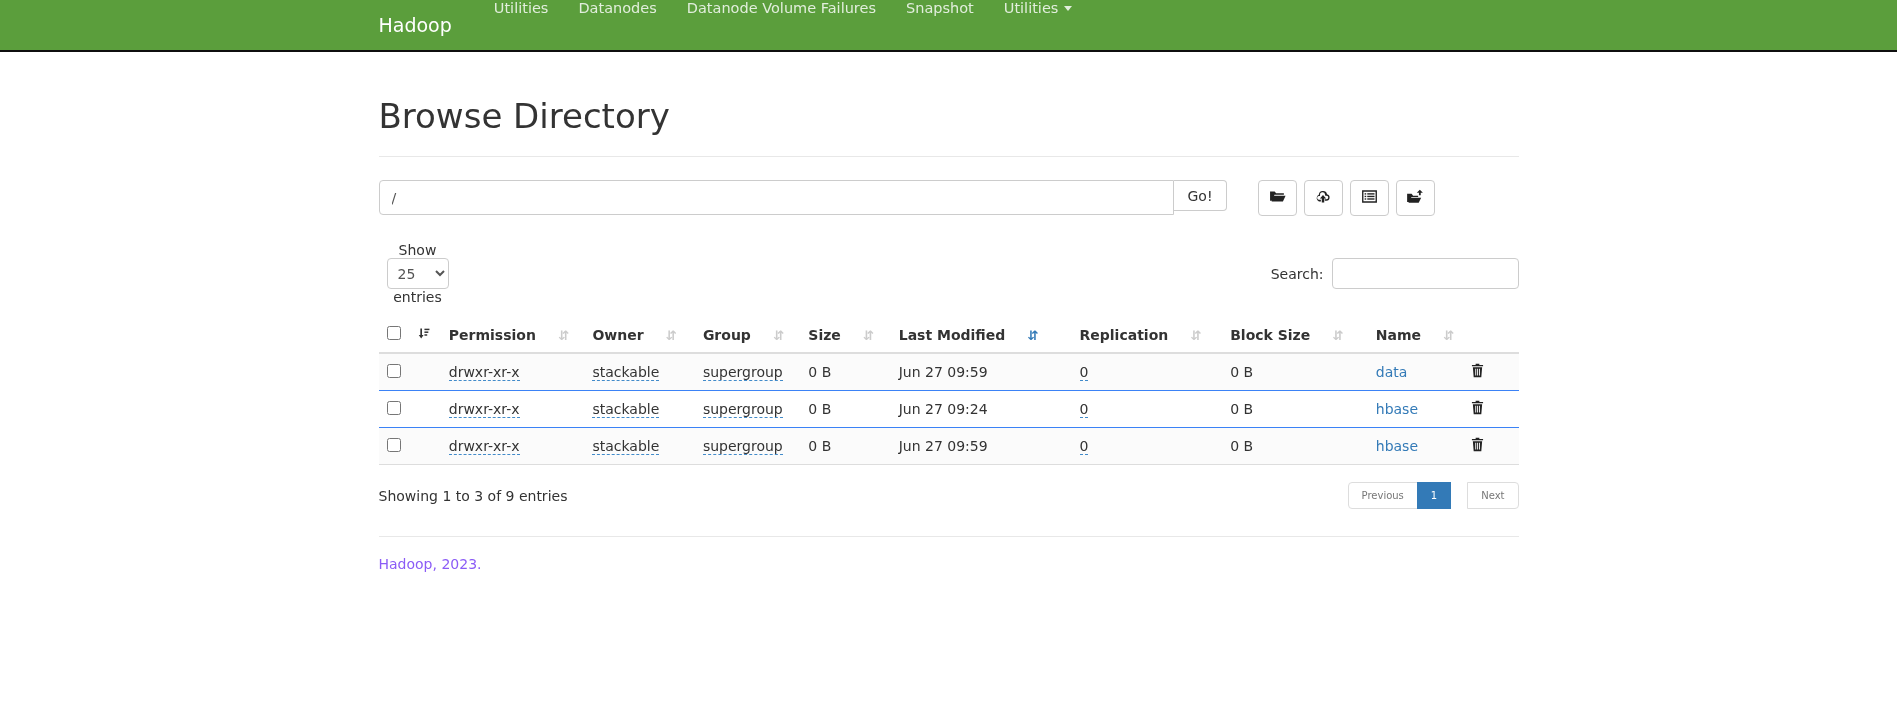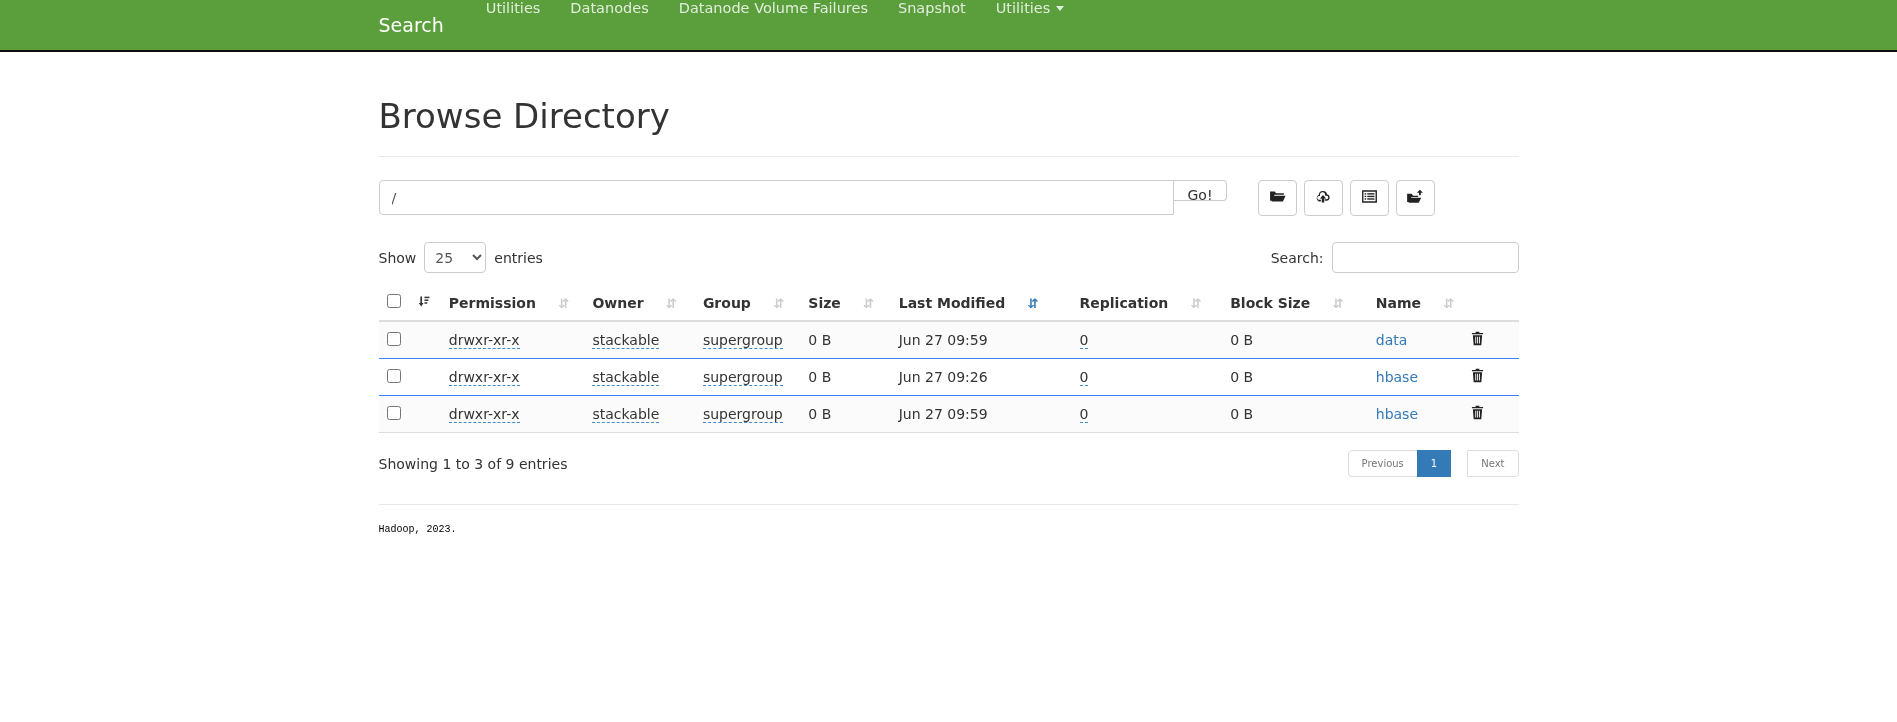--- a/index.html
+++ b/index.html
@@ -42,37 +42,37 @@
 
   
   .explorer-bar { display: flex; align-items: flex-start; margin-top: 23px; }
   .input-group { display: flex; width: 848px; }
   .path-input {
     flex: 1; height: 35px; padding: 6px 12px; font-size: 14px; color: #555;
     border: 1px solid #ccc; border-radius: 4px 0 0 4px; outline: none;
     font-family: inherit;
   }
   .go-btn {
-    height: 21px; padding: 6px 13px; font-size: 14px; color: #333;
+    height: 31px; padding: 6px 13px; font-size: 14px; color: #333;
     background: #fff; border: 1px solid #ccc; border-left: 0;
     border-radius: 0 4px 4px 0; cursor: pointer; font-family: inherit;
   }
   .btn-toolbar { display: flex; margin-left: 31px; }
   .icon-btn {
     width: 39px; height: 36px; margin-right: 7px;
     background: #fff; border: 1px solid #ccc; border-radius: 4px;
     display: flex; align-items: center; justify-content: center;
     color: #222; cursor: pointer;
   }
   .icon-btn:last-child { margin-right: 0; }
   .icon-btn svg { fill: currentColor; }
 
   
   .table-controls { display: flex; justify-content: space-between; align-items: center; margin-top: 26px; }
-  .length-ctl { display: flex; align-items: center; color: #333; }
+  .length-ctl { display: flex; align-items: center; color: #333; flex-direction: column; }
   .length-ctl select {
     margin: 0 8px; height: 31px; width: 62px; padding: 2px 6px;
     border: 1px solid #ccc; border-radius: 4px; color: #555; font-family: inherit; font-size: 14px;
     background: #fff;
   }
   .search-ctl { display: flex; align-items: center; }
   .search-ctl input {
     margin-left: 8px; height: 31px; width: 187px; padding: 4px 8px;
     border: 1px solid #ccc; border-radius: 4px; outline: none; font-family: inherit; font-size: 14px;
   }
@@ -113,28 +113,28 @@
   .page-item a {
     display: block; padding: 7px 13px; border: 1px solid #ddd; margin-left: -1px;
     color: #777; background: #fff; text-decoration: none; cursor: pointer; font-size: 10px;
   }
   .page-item:first-child a { border-radius: 4px 0 0 4px; }
   .page-item:last-child a { border-radius: 0 4px 4px 0; margin-left: 16px; }
   .page-item.active a { background: #337ab7; border-color: #337ab7; color: #fff; }
 
   
   hr.footer-rule { border: 0; border-top: 1px solid #e8e8e8; margin: 27px 0 0; }
-  .site-footer { margin-top: 19px; color: #000000; font-size: 10px; font-family: Liberation Mono, monospace; }
+  .site-footer { margin-top: 19px; color: #8b5cf6; font-size: 14px; }
 </style>
 </head>
 <body>
 
 <nav class="navbar">
   <div class="container">
-    <a class="navbar-brand">Search</a>
+    <a class="navbar-brand">Hadoop</a>
     <ul class="nav">
       <li>
           <a class="nav-link">Utilities</a>
         </li>
       <li>
           <a class="nav-link">Datanodes</a>
         </li>
       <li>
           <a class="nav-link">Datanode Volume Failures</a>
         </li>
@@ -276,21 +276,21 @@
             </span>
           </button>
         </td>
       </tr>
       <tr>
         <td><input type="checkbox" style=""></td>
         <td><a class="editable">drwxr-xr-x</a></td>
         <td><a class="editable">stackable</a></td>
         <td><a class="editable">supergroup</a></td>
         <td><span>0 B</span></td>
-        <td><span>Jun 27 09:26</span></td>
+        <td><span>Jun 27 09:24</span></td>
         <td><a class="editable">0</a></td>
         <td><span>0 B</span></td>
         <td><a class="dir-link">hbase</a></td>
         <td>
           <button class="trash-btn">
             <span>
               <svg viewBox="0 0 14 16" width="13" height="15">
                   <path d="M5 0.8h4v1.3h4v1.4H1V2.1h4zM2 4.6h10L11.1 15.2H2.9zM4.6 6.1v7.2h1V6.1zm2 0v7.2h1V6.1zm2 0v7.2h1V6.1z"></path>
                 </svg>
             </span>

